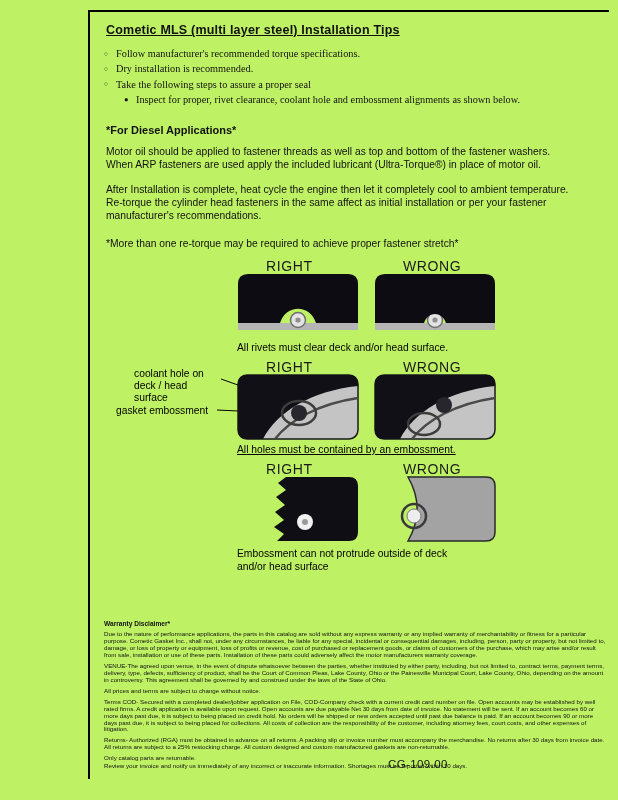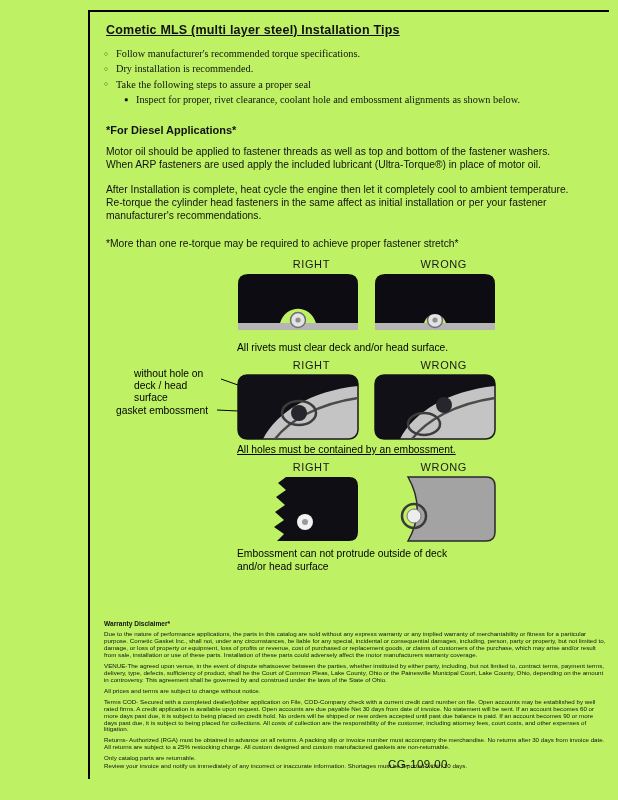--- a/index.html
+++ b/index.html
@@ -23,22 +23,22 @@
   .tip.lvl1::before { content:"○"; position:absolute; left:0; top:1.5px; font-size:6.5px; }
   .tip.lvl2 { margin-left:20px; }
   .tip.lvl2::before { content:"●"; position:absolute; left:0; top:1px; font-size:7.5px; }
 
   .diesel-heading { font-size:11px; font-weight:bold; margin:17px 0 9px 2px; }
   .para { font-size:10.3px; line-height:1.3; margin:0 0 11px 2px; width:472px; }
   .note { font-size:10.3px; line-height:1.3; margin:14px 0 0 2px; width:472px; }
 
   .diagrams { position:relative; height:332px; margin-top:8px; }
   .col-label {
-    position:absolute; width:64px; text-align:right;
-    font-size:11px; color:#1a1a1a; letter-spacing:0.6px;
+    position:absolute; width:64px; text-align:left;
+    font-size:14px; color:#1a1a1a; letter-spacing:0.6px;
   }
   .diag { position:absolute; width:122px; }
   .caption { position:absolute; left:133px; font-size:10.3px; line-height:1.25; color:#000; }
   .caption.wide { width:232px; }
 
   .callout { position:absolute; font-size:10.3px; line-height:1.18; color:#000; }
   .callout-lines { position:absolute; left:0; top:0; width:500px; height:332px; pointer-events:none; }
 
   .warranty { margin-top:30px; width:503px; }
   .warranty-heading { font-size:6.6px; font-weight:bold; margin:0 0 4px 0; }
@@ -91,21 +91,21 @@
           <circle cx="61" cy="47" r="2.6" fill="#8f8f8f"></circle>
           <path d="M11,1 L111,1 Q121,1 121,11 L121,50 L72,50 C68,38 54,38 50,50 L1,50 L1,11 Q1,1 11,1 Z" fill="#0c0c12"></path>
         </svg>
       </div>
       <div class="caption" style="top:84px;">All rivets must clear deck and/or head surface.</div>
 
       <div class="col-label" style="left:162px; top:101px;">RIGHT</div>
       <div class="col-label" style="left:299px; top:101px;">WRONG</div>
 
       <div class="callout" style="left:30px; top:110px; width:86px;">
-        <div>without hole on</div>
+        <div>coolant hole on</div>
         <div>deck / head surface</div>
       </div>
       <div class="callout" style="left:12px; top:147px;">gasket embossment</div>
 
       <svg class="callout-lines">
         <line x1="117" y1="121" x2="193" y2="148" stroke="#000" stroke-width="1"></line>
         <line x1="113" y1="152" x2="177" y2="155" stroke="#000" stroke-width="1"></line>
       </svg>
 
       <div class="diag" style="left:133px; top:116px;">

